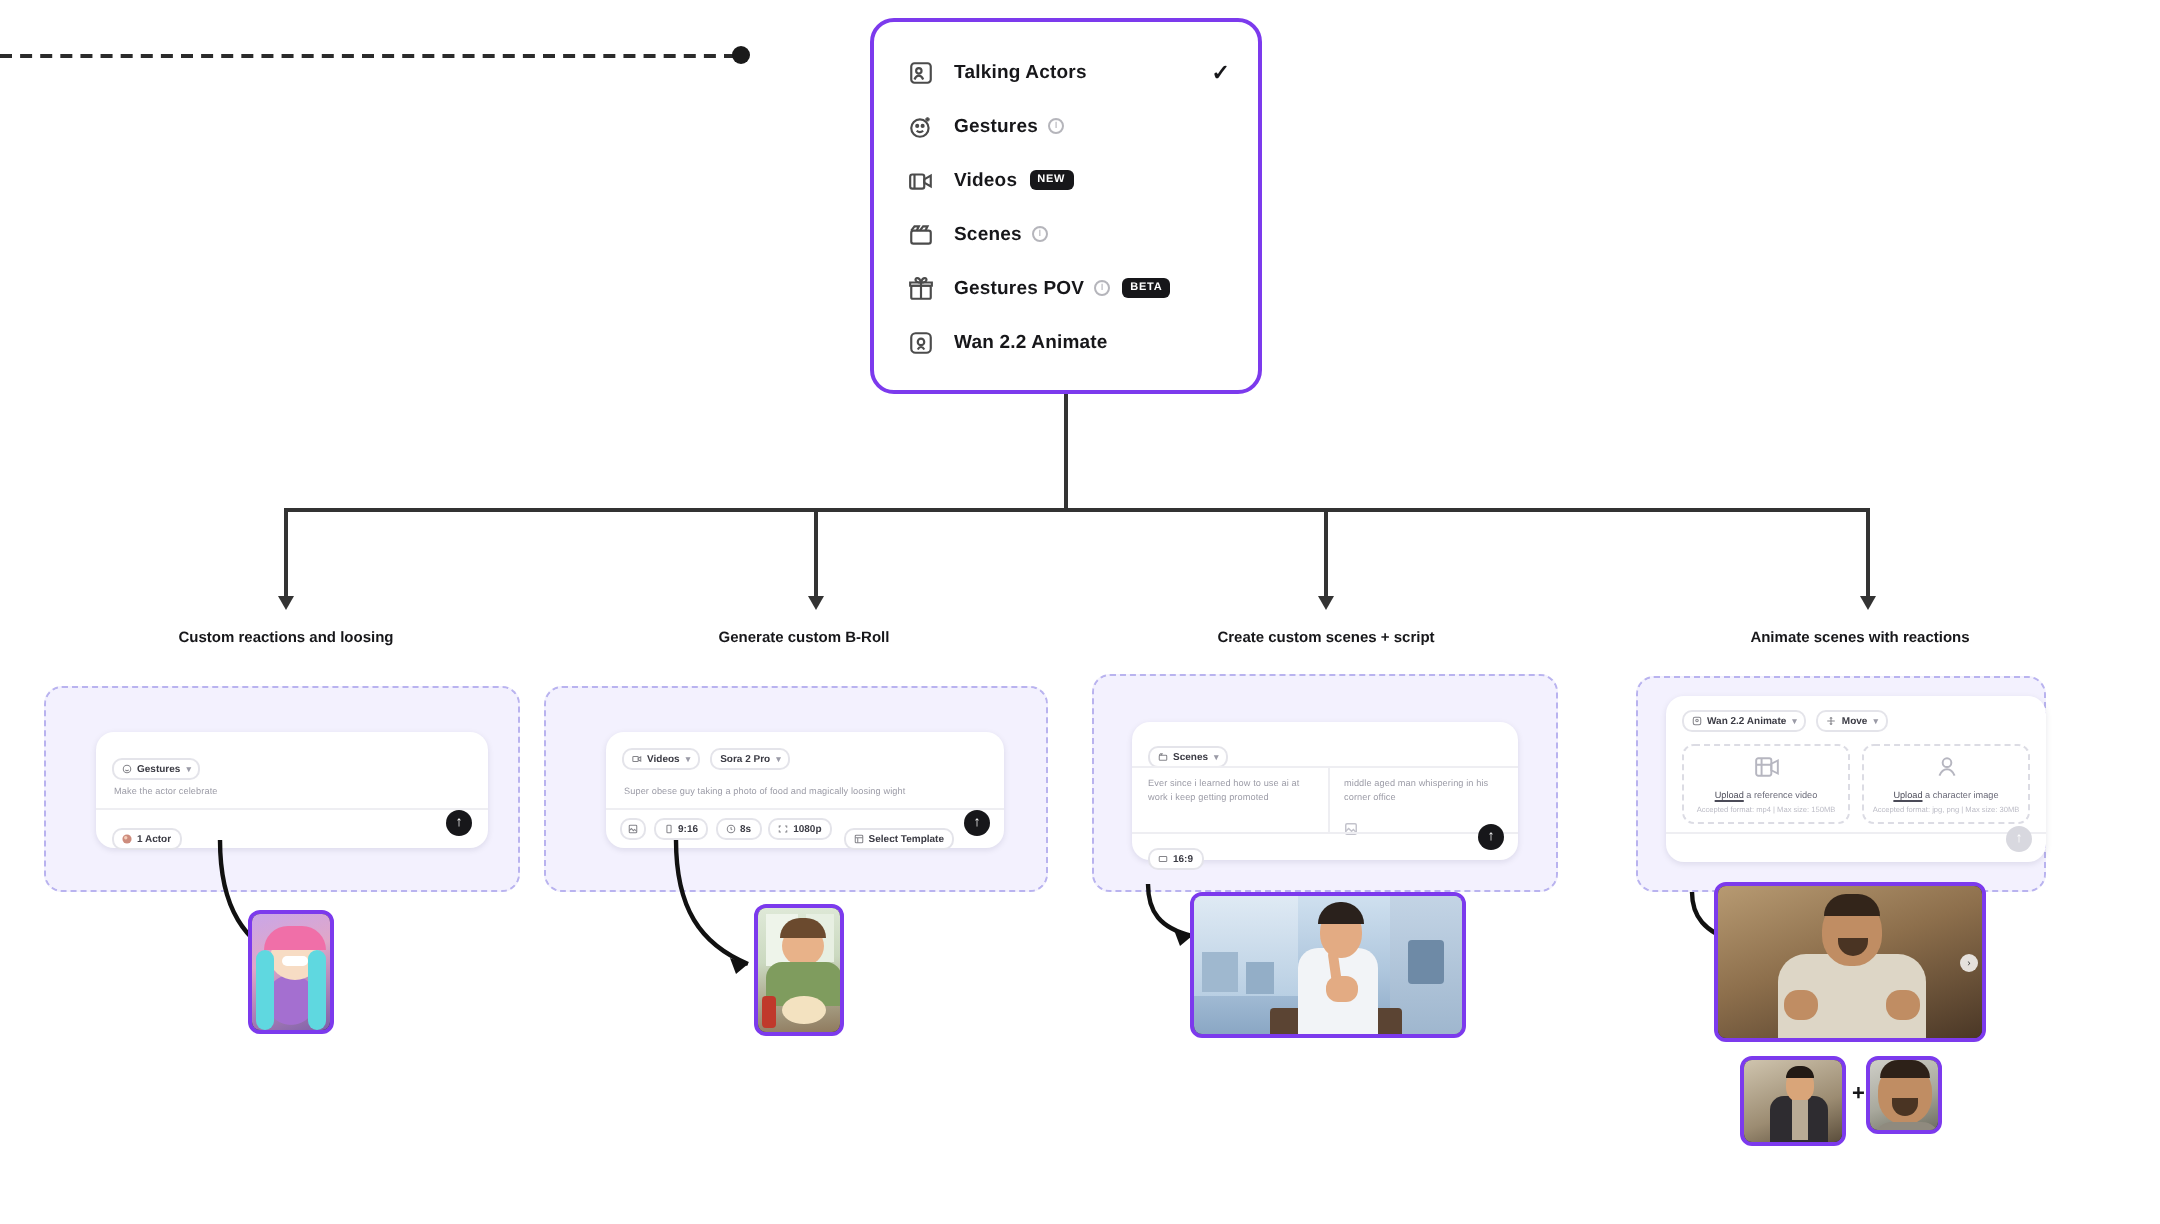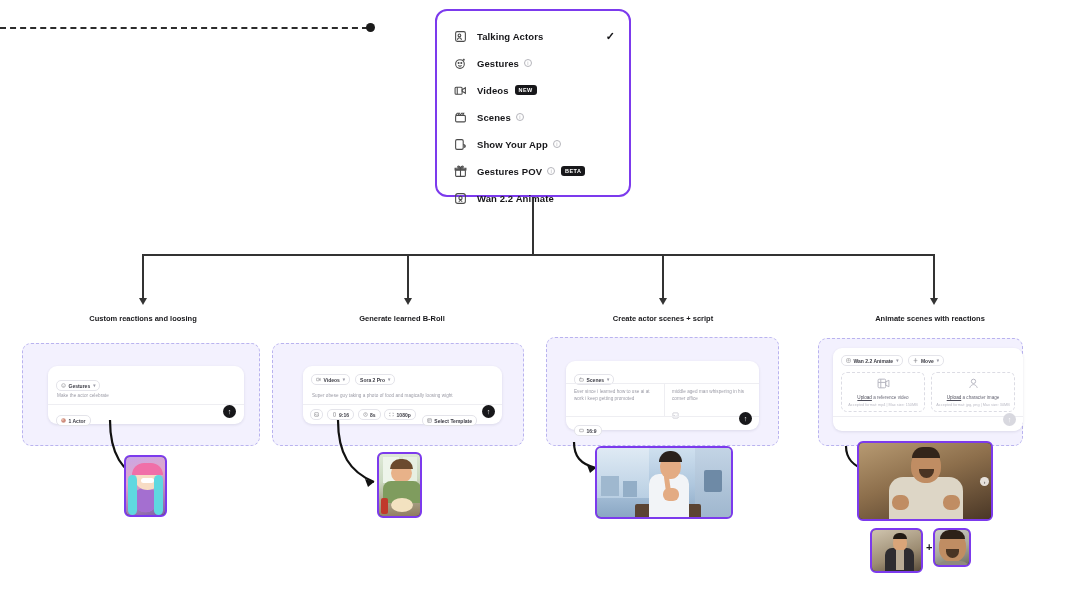--- a/index.html
+++ b/index.html
@@ -213,30 +213,20 @@
       <span class="m-ico">
         <svg viewBox="0 0 24 24" fill="none" stroke="currentColor" stroke-width="2">
             <rect x="3" y="8" width="18" height="12" rx="2"></rect>
             <path d="M3 8l3-4h4l-2 4M11 8l3-4h4l-2 4"></path>
           </svg>
       </span>
       <span class="m-label">Scenes</span>
       <span class="m-info">i</span>
     </div>
 
-    <div class="menu-row">
-      <span class="m-ico">
-        <svg viewBox="0 0 24 24" fill="none" stroke="currentColor" stroke-width="2">
-            <rect x="3" y="3" width="14" height="18" rx="2.5"></rect>
-            <path d="M17 12c3 0 4 2 4 4M21 16l-2.2-1.6M21 16l-2.4 1.4"></path>
-          </svg>
-      </span>
-      <span class="m-label">Show Your App</span>
-      <span class="m-info">i</span>
-    </div>
 
     <div class="menu-row">
       <span class="m-ico">
         <svg viewBox="0 0 24 24" fill="none" stroke="currentColor" stroke-width="2">
             <rect x="3" y="9" width="18" height="12" rx="1.5"></rect>
             <path d="M2 6h20v3H2zM12 6v15"></path>
             <path d="M12 6s-1-4-3.5-4S6 6 12 6zM12 6s1-4 3.5-4S18 6 12 6z"></path>
           </svg>
       </span>
       <span class="m-label">Gestures POV</span>
@@ -263,22 +253,22 @@
   <div class="conn v-drop" style="left:407px"></div>
   <div class="conn v-drop" style="left:662px"></div>
   <div class="conn v-drop" style="left:933px"></div>
 
   <div class="arrow-head" style="left:138.5px"></div>
   <div class="arrow-head" style="left:403.5px"></div>
   <div class="arrow-head" style="left:658.5px"></div>
   <div class="arrow-head" style="left:929.5px"></div>
 
   <div class="branch-label" style="left:143px">Custom reactions and loosing</div>
-  <div class="branch-label" style="left:402px">Generate learned B-Roll</div>
-  <div class="branch-label" style="left:663px">Create actor scenes + script</div>
+  <div class="branch-label" style="left:402px">Generate custom B-Roll</div>
+  <div class="branch-label" style="left:663px">Create custom scenes + script</div>
   <div class="branch-label" style="left:930px">Animate scenes with reactions</div>
 
   <div class="group" style="left:22px; top:343px; width:238px; height:103px;"></div>
 
   <div class="panel" style="left:48px; top:366px; width:196px; height:58px;">
     <div style="position:absolute;left:8px;top:8px;">
       <span class="chip">
         <span class="c-ico">
           <svg viewBox="0 0 24 24" fill="none" stroke="currentColor" stroke-width="2.5">
               <circle cx="12" cy="12" r="9"></circle>

